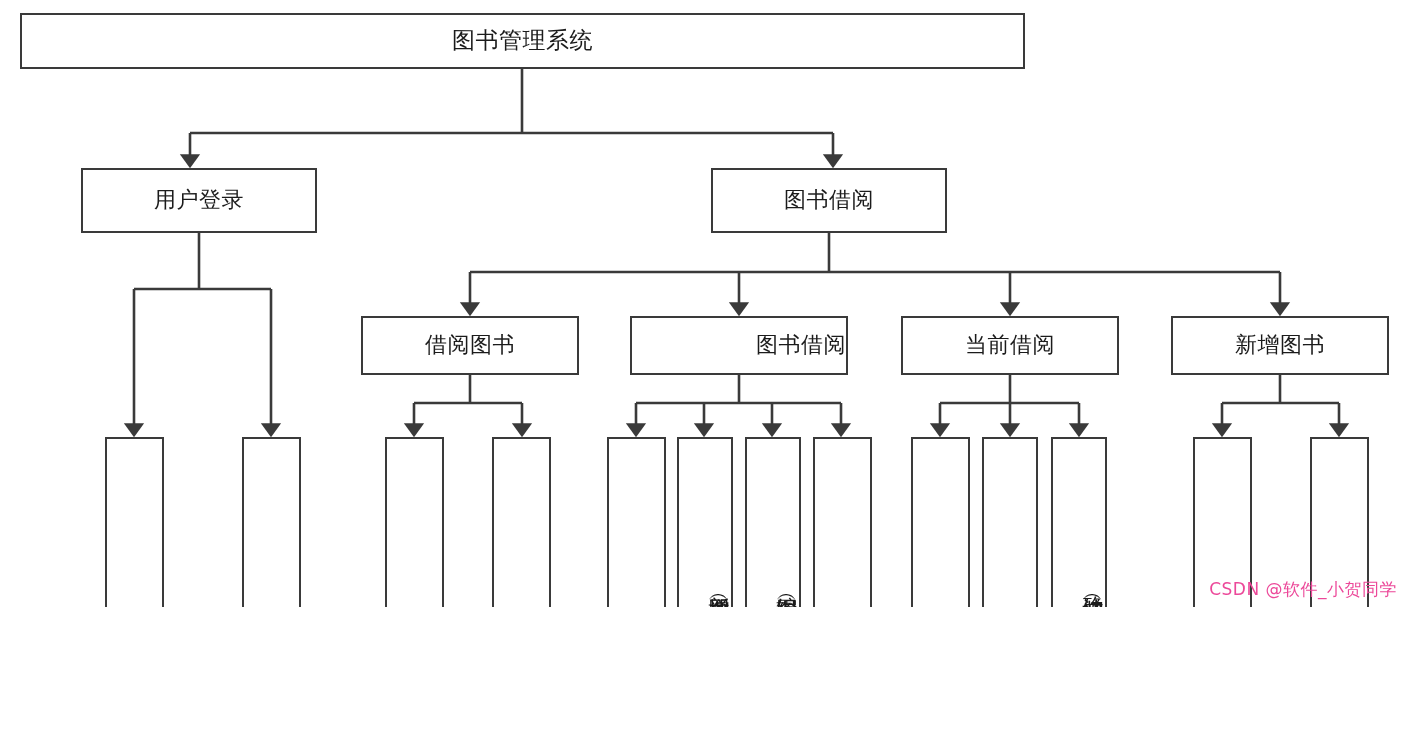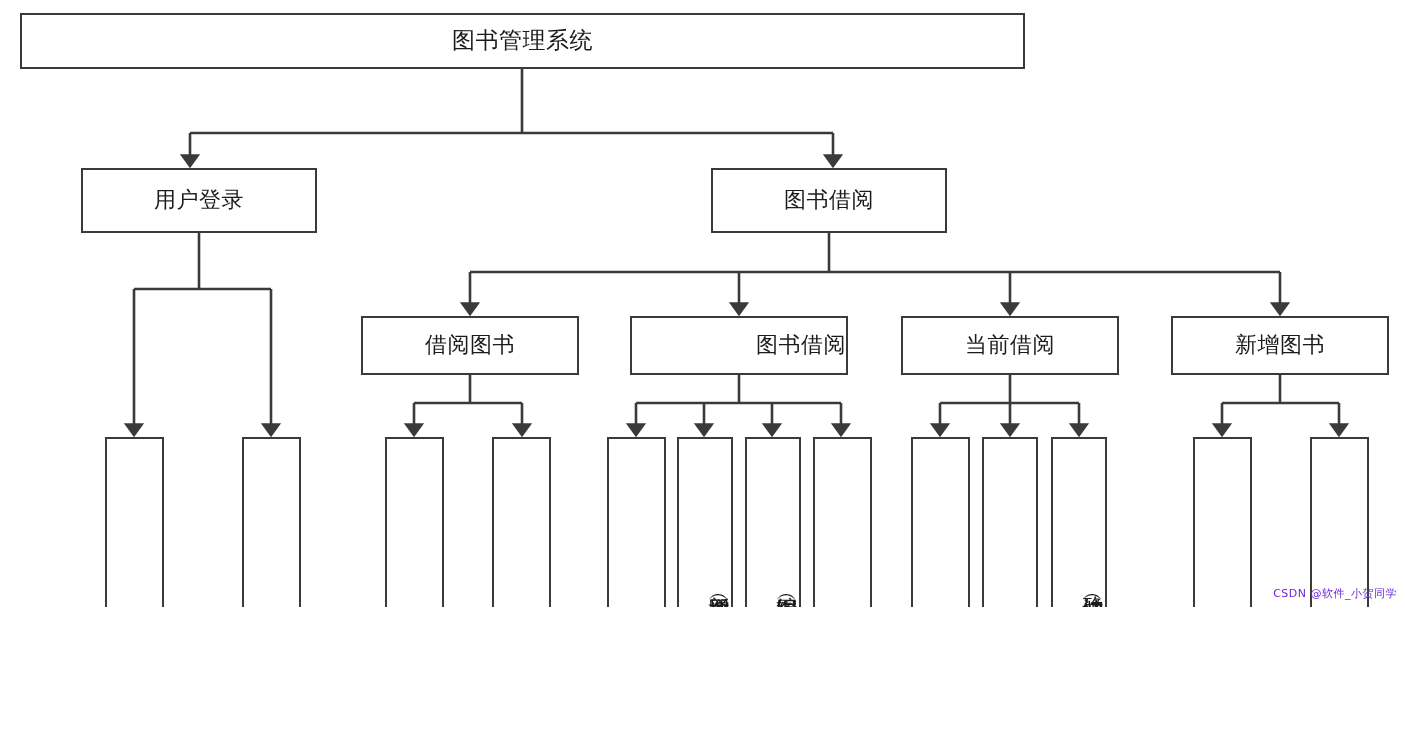--- a/index.html
+++ b/index.html
@@ -51,22 +51,22 @@
     align-items: flex-start;
     justify-content: center;
   }
   .node-v.v-pad-mid { padding-top: 60px; }
   .node-v.v-pad-big { padding-top: 86px; }
   .node-root { font-size: 23px; }
   #watermark {
     position: absolute;
     right: 8px;
     bottom: 6px;
-    font-size: 11px;
-    color: #6d28d9;
+    font-size: 17px;
+    color: #ec4899;
     letter-spacing: 0.5px;
     white-space: nowrap;
     z-index: 5;
     font-family: "DejaVu Sans", "Liberation Sans", sans-serif;
     text-align: right;
   }
 </style>
 </head>
 <body>
 

